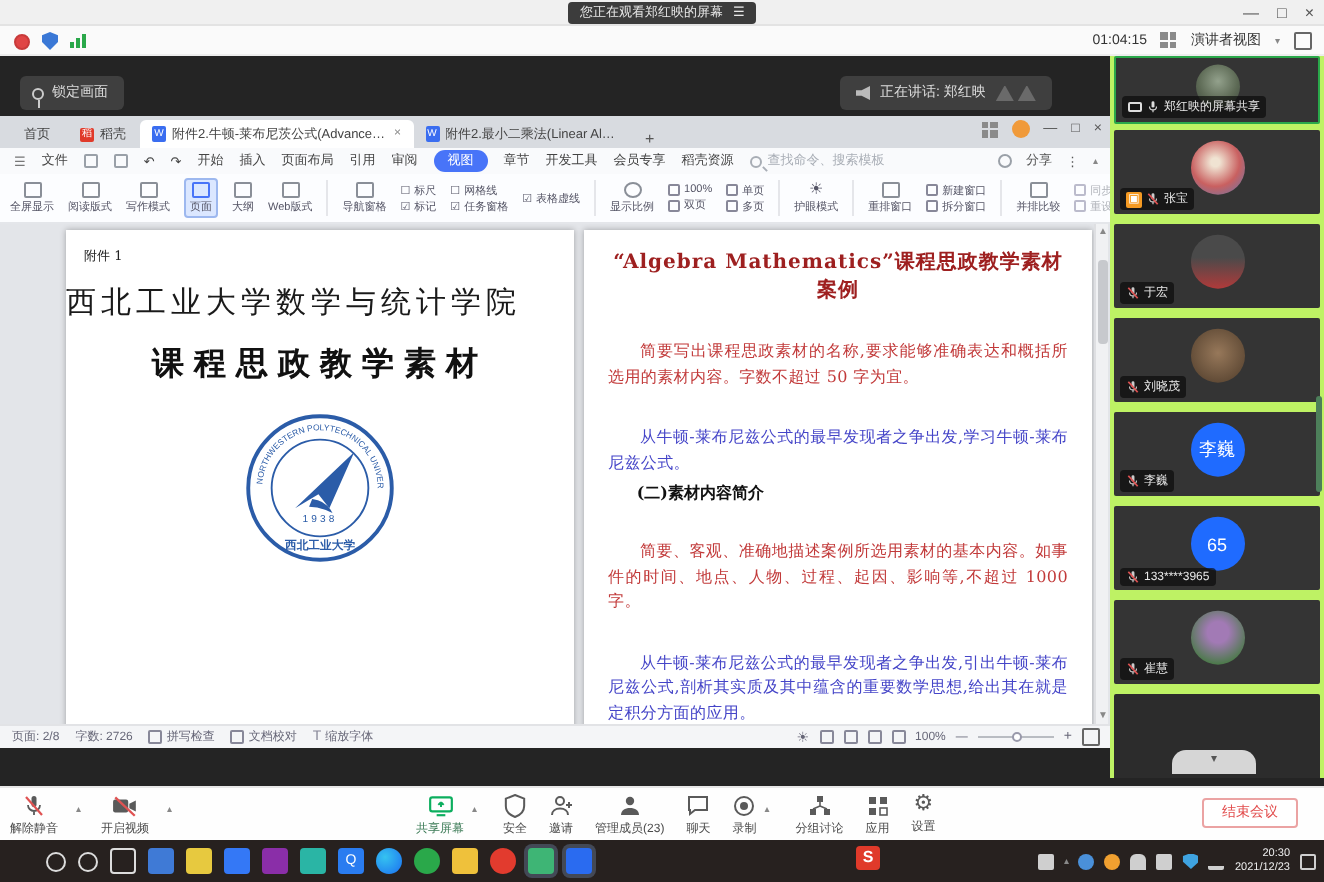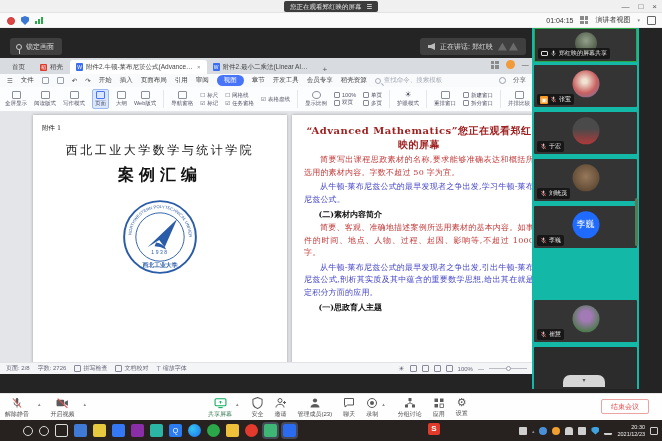--- a/index.html
+++ b/index.html
@@ -57,42 +57,42 @@
 .chkcol{display:flex;flex-direction:column;gap:1px;flex:none}
 .chk{display:flex;gap:2px;align-items:center;white-space:nowrap}
 .rcol{display:flex;flex-direction:column;gap:1px;flex:none}
 .gray{color:#b0b3ba}
 
 .docarea{height:250px;background:#e3e5e9;position:relative;overflow:hidden}
 .page{position:absolute;top:3px;width:254px;height:252px;background:#fff;box-shadow:0 0 3px rgba(0,0,0,.3);overflow:hidden;font-family:"DejaVu Serif","Liberation Serif",serif}
 #page-left{left:33px}
 #page-right{left:292px;padding:9px 12px 0 12px}
 .p-attach{font-size:6.5px;color:#222;margin:9px 16px 0 9px}
-.p-school{text-align:center;font-size:12px;letter-spacing:2.5px;color:#1a1a1a;margin-top:9px}
+.p-school{text-align:left;font-size:15px;letter-spacing:2.5px;color:#1a1a1a;margin-top:9px}
 .p-title{text-align:center;font-size:16px;font-weight:bold;letter-spacing:5px;color:#111;margin-top:11px;font-family:"Liberation Sans",sans-serif}
 .p-title2{margin-top:6px}
 .logo-wrap{text-align:center;margin-top:12px}
 .p-date{position:absolute;left:0;bottom:13px;width:100%;text-align:center;font-size:8px;letter-spacing:1px;color:#222}
 .r-title{text-align:center;font-size:10px;font-weight:bold;color:#9e2020;letter-spacing:.5px}
 .h1{font-size:8.5px;font-weight:bold;color:#111;margin-top:6px;text-indent:1.8em}
 .h2{font-size:8px;font-weight:bold;color:#111;margin-top:3px;text-indent:1.8em}
-.para{font-size:8px;line-height:12.5px;text-align:justify;text-indent:2em;letter-spacing:.2px;margin-top:2px}
+.para{font-size:8px;line-height:12.5px;text-align:justify;text-indent:2em;letter-spacing:.2px;margin-top:18px}
 .red{color:#c23a3a}
 .blue{color:#4545c8}
 .vscroll{position:absolute;right:1px;top:0;width:7px;height:250px;background:#f0f1f3;border-left:1px solid #dedfe2}
 .vthumb{position:absolute;left:1px;top:18px;width:5px;height:42px;background:#c7c9cd;border-radius:2px}
 .varr{position:absolute;left:0;width:7px;text-align:center;font-size:5px;color:#888}
 
 .statusbar{height:12px;background:#f4f5f7;border-top:1px solid #e2e3e6;display:flex;align-items:center;font-size:6px;color:#667;padding:0 6px;gap:8px;position:relative}
 .sb-right{position:absolute;right:5px;display:flex;gap:5px;align-items:center}
 .sb-ico{width:7px;height:7px;border:1px solid #889;border-radius:1px}
 .slider{width:38px;height:1px;background:#b9bcc2;position:relative}
 .slider i{position:absolute;left:17px;top:-2px;width:5px;height:5px;border-radius:50%;background:#fff;border:1px solid #99a}
 
-#sidebar{position:absolute;left:532px;top:28px;width:107px;height:361px;background:#14b8a6;overflow:hidden}
+#sidebar{position:absolute;left:555px;top:28px;width:107px;height:361px;background:#bef264;overflow:hidden}
 .tile{position:absolute;left:2px;width:103px;height:42px;background:#343434;border-radius:1px}
 .tile .av{position:absolute;left:50%;top:50%;transform:translate(-50%,-58%);width:27px;height:27px;border-radius:50%;display:flex;align-items:center;justify-content:center;color:#fff;font-size:9px}
 .pl{position:absolute;left:3px;bottom:2px;background:rgba(8,8,8,.65);border-radius:2px;padding:1px 3px;display:flex;gap:2px;align-items:center;font-size:6px;color:#e9e9e9;white-space:nowrap;max-width:96px;overflow:hidden}
 .badge-host{width:8px;height:8px;background:#f59a23;border-radius:1px;color:#fff;font-size:6px;line-height:8px;text-align:center;flex:none}
 .collapse-pill{position:absolute;left:31px;top:347px;width:42px;height:12px;background:#d6d6d6;border-radius:7px 7px 0 0;text-align:center;font-size:6px;color:#555;line-height:11px}
 .sb-scroll{position:absolute;right:1px;top:170px;width:3px;height:48px;background:#4d7f5a;border-radius:2px}
 
 .avp1{background:radial-gradient(circle at 50% 38%,#93a18c 0%,#5d6a55 55%,#39423a 100%)}
 .avp2{background:radial-gradient(circle at 45% 40%,#f0e3d2 10%,#c96060 55%,#5a79b5 100%)}
 .avp3{background:linear-gradient(#4a4a4a 42%,#b03a3a 100%)}
@@ -352,39 +352,39 @@
         <span class="rico"></span>
         <span>JS宏</span>
       </span>
   </div>
 
   <div class="docarea">
 
     <div class="page" id="page-left">
       <div class="p-attach">附件 1</div>
       <div class="p-school">西北工业大学数学与统计学院</div>
-      <div class="p-title p-title2">案例汇编</div>
+      <div class="p-title">课程思政教学素材</div>
       <div class="logo-wrap">
         <svg width="78" height="78" viewBox="0 0 100 100">
           <circle cx="50" cy="50" r="46" fill="none" stroke="#2b5ca8" stroke-width="2.5"></circle>
           <circle cx="50" cy="50" r="31" fill="none" stroke="#2b5ca8" stroke-width="1.2"></circle>
           <defs>
               <path id="toparc" d="M13 50 A37 37 0 0 1 87 50"></path>
             </defs>
           <text font-size="5.4" fill="#2b5ca8" font-family="Liberation Sans,sans-serif"><textPath href="#toparc" startOffset="2%">NORTHWESTERN POLYTECHNICAL UNIVERSITY</textPath></text>
           <path d="M34 63 L72 27 L56 63 L49 54 Z" fill="#2b5ca8"></path>
           <path d="M45 57 q9 1 13 9 q-8 -4 -15 -4 z" fill="#2b5ca8"></path>
           <text x="50" y="72" font-size="6.5" fill="#2b5ca8" text-anchor="middle" letter-spacing="2" font-family="Liberation Sans,sans-serif">1938</text>
           <text x="50" y="89" font-size="7.5" fill="#2b5ca8" text-anchor="middle" font-weight="bold">西北工业大学</text>
         </svg>
       </div>
     </div>
 
     <div class="page" id="page-right">
-      <div class="r-title">“Advanced Mathematics”您正在观看郑红映的屏幕</div>
+      <div class="r-title">“Algebra Mathematics”课程思政教学素材案例</div>
       <div class="para red">简要写出课程思政素材的名称,要求能够准确表达和概括所选用的素材内容。字数不超过 50 字为宜。</div>
       <div class="para blue">从牛顿-莱布尼兹公式的最早发现者之争出发,学习牛顿-莱布尼兹公式。</div>
       <div class="h2">(二)素材内容简介</div>
       <div class="para red">简要、客观、准确地描述案例所选用素材的基本内容。如事件的时间、地点、人物、过程、起因、影响等,不超过 1000 字。</div>
       <div class="para blue">从牛顿-莱布尼兹公式的最早发现者之争出发,引出牛顿-莱布尼兹公式,剖析其实质及其中蕴含的重要数学思想,给出其在就是定积分方面的应用。</div>
       <div class="h2">(一)思政育人主题</div>
 
     </div>
     <div class="vscroll">
       <span class="varr" style="top:1px">▲</span>
@@ -475,20 +475,33 @@
     <span class="av avblue">
         <span>李巍</span>
       </span>
     <span class="pl">
       <svg width="7" height="7" viewBox="0 0 24 24">
           <rect x="9.5" y="2" width="5" height="11" rx="2.5" fill="#ccc"></rect>
           <path d="M6 11a6 6 0 0 0 12 0M12 17v4" fill="none" stroke="#ccc" stroke-width="2"></path>
           <line x1="4" y1="3" x2="20" y2="21" stroke="#e05252" stroke-width="3"></line>
         </svg>
       <span>李巍</span>
+    </span>
+  </div>
+  <div class="tile" style="top:225px">
+    <span class="av avblue">
+        <span>65</span>
+      </span>
+    <span class="pl">
+      <svg width="7" height="7" viewBox="0 0 24 24">
+          <rect x="9.5" y="2" width="5" height="11" rx="2.5" fill="#ccc"></rect>
+          <path d="M6 11a6 6 0 0 0 12 0M12 17v4" fill="none" stroke="#ccc" stroke-width="2"></path>
+          <line x1="4" y1="3" x2="20" y2="21" stroke="#e05252" stroke-width="3"></line>
+        </svg>
+      <span>133****3965</span>
     </span>
   </div>
   <div class="tile" style="top:272px">
     <span class="av avp7"></span>
     <span class="pl">
       <svg width="7" height="7" viewBox="0 0 24 24">
           <rect x="9.5" y="2" width="5" height="11" rx="2.5" fill="#ccc"></rect>
           <path d="M6 11a6 6 0 0 0 12 0M12 17v4" fill="none" stroke="#ccc" stroke-width="2"></path>
           <line x1="4" y1="3" x2="20" y2="21" stroke="#e05252" stroke-width="3"></line>
         </svg>

